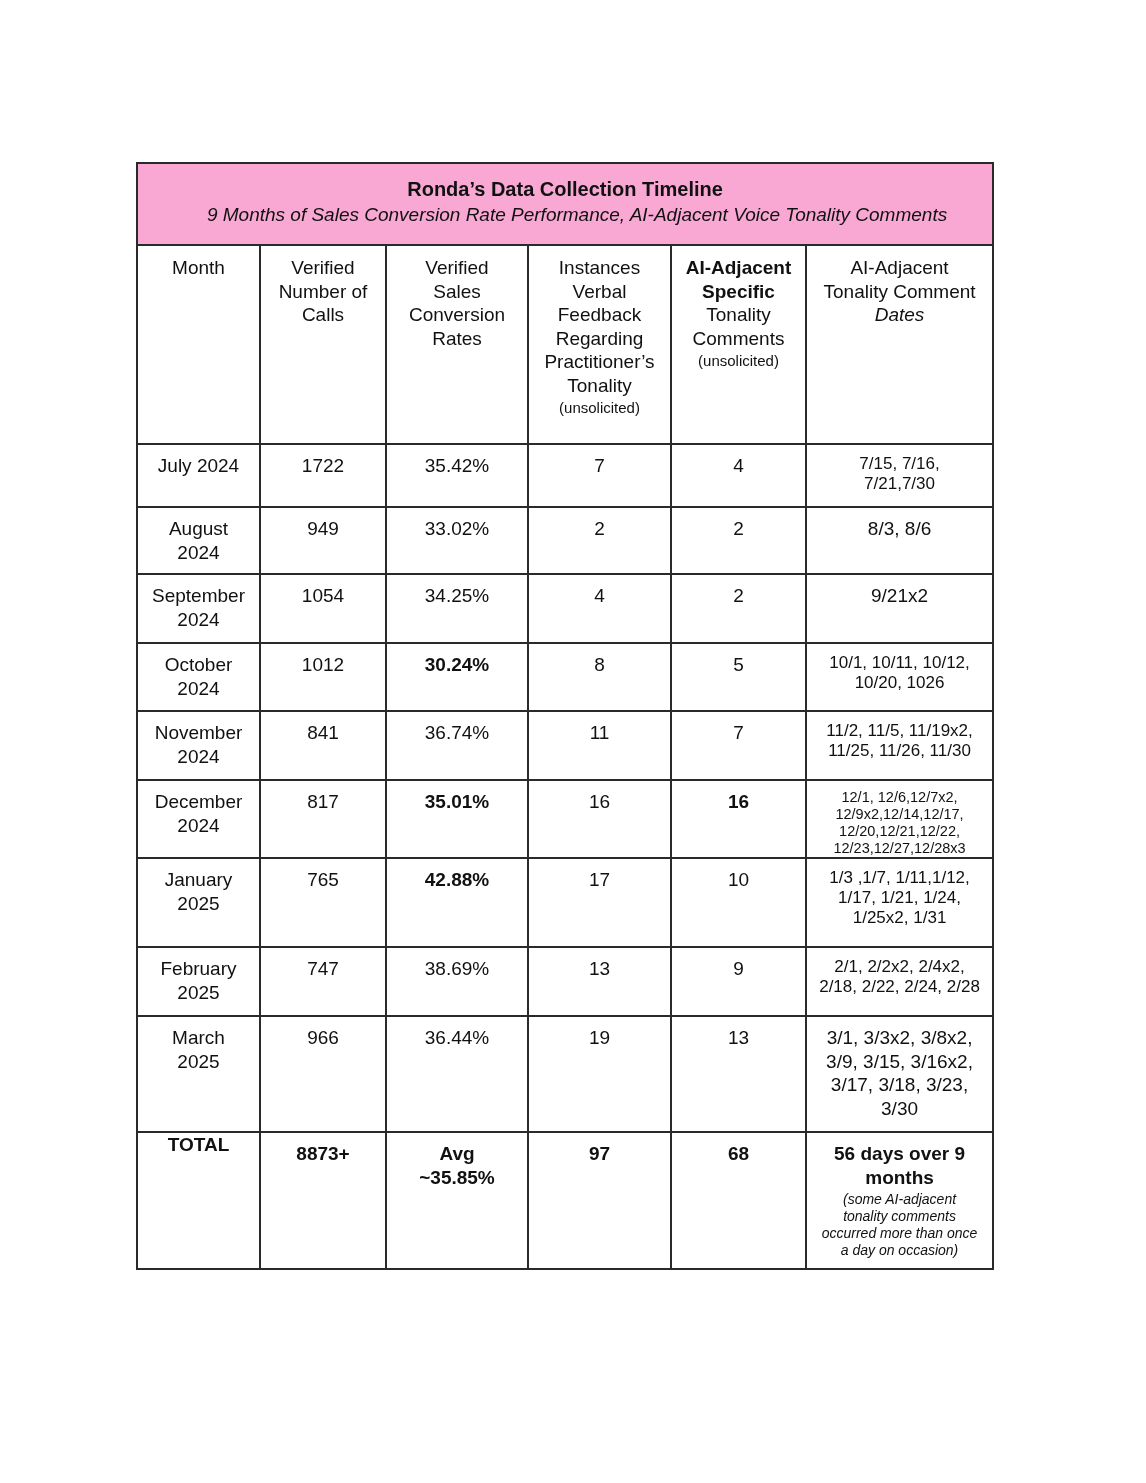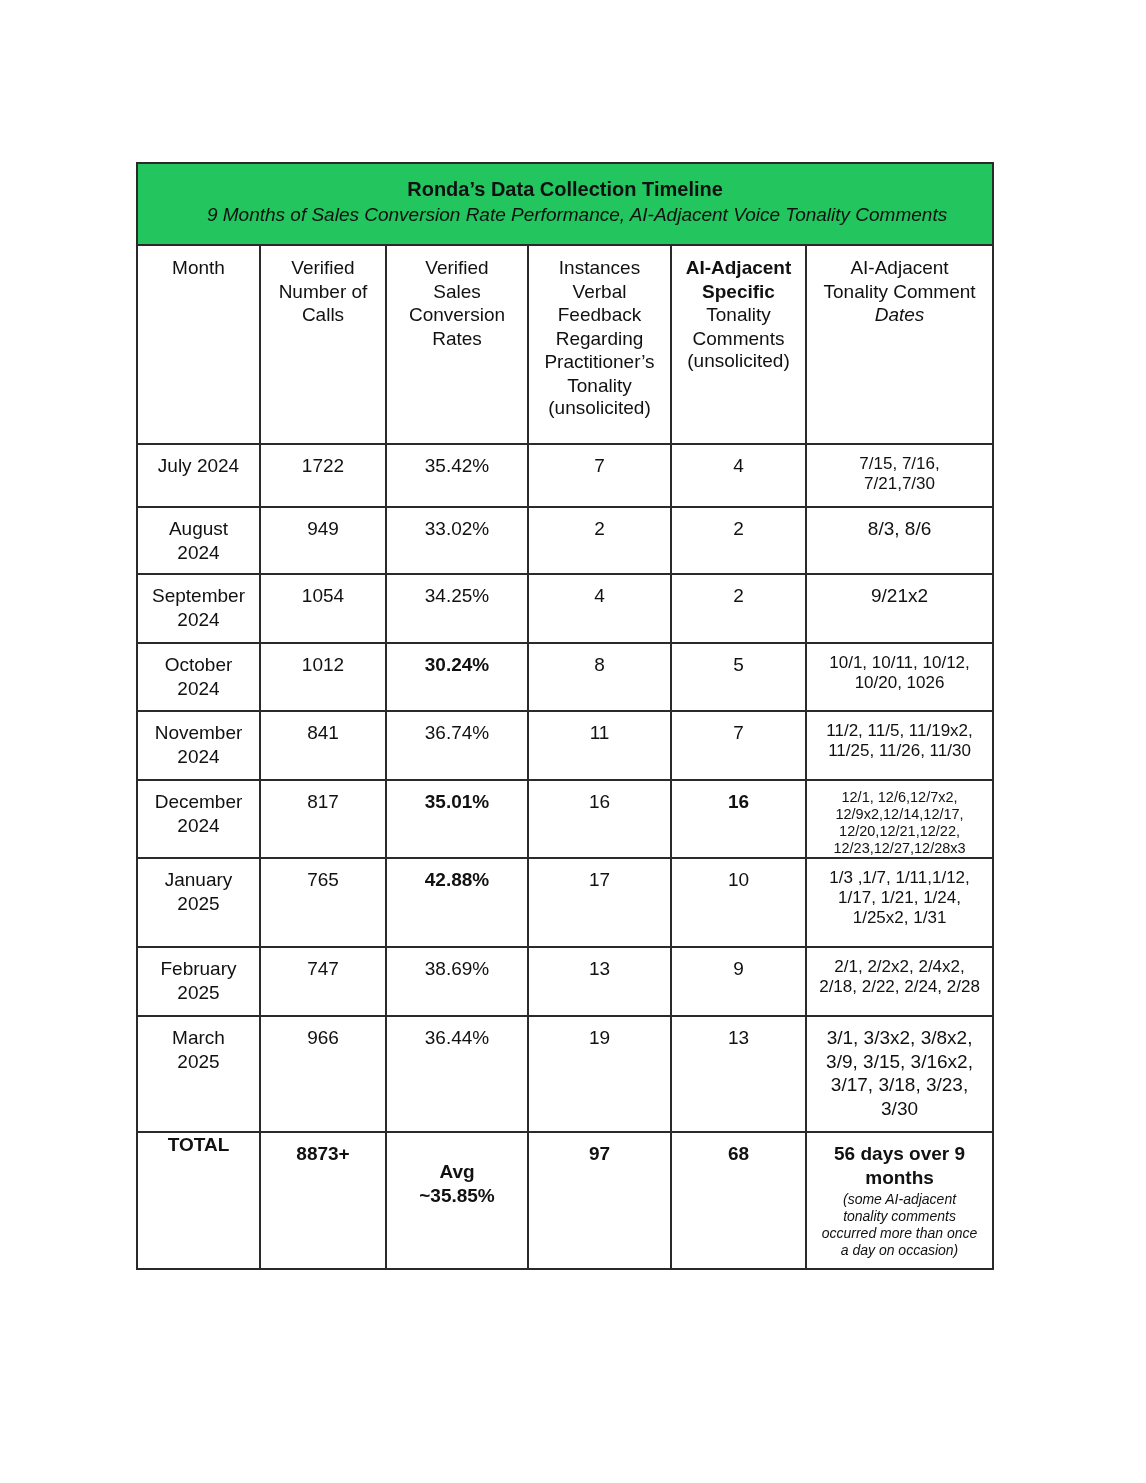--- a/index.html
+++ b/index.html
@@ -1,24 +1,24 @@
 <!DOCTYPE html>
 <html><head>
 <meta charset="utf-8">
 <style>
   html, body { margin:0; padding:0; background:#ffffff; }
   body { width:1146px; height:1483px; position:relative; font-family:"Liberation Sans", sans-serif; color:#111; }
   .sheet { position:absolute; left:136px; top:162px; width:856px; }
   table { border-collapse:collapse; width:856px; table-layout:fixed; }
   td, th { border:2px solid #2a2a2a; text-align:center; vertical-align:top; padding:0; font-weight:normal; }
-  .title-cell { background:#22c55e; height:82px; padding-top:12px; box-sizing:border-box; }
+  .title-cell { background:#f9a8d4; height:82px; padding-top:12px; box-sizing:border-box; }
   .title { font-size:20px; font-weight:bold; line-height:26px; }
   .subtitle { font-size:19px; font-style:italic; line-height:26px;padding-left:24px; }
   .hdr th { height:187px; font-size:19px; line-height:23.5px; padding-top:10px; }
-  .small { font-size:19px; line-height:22px; }
+  .small { font-size:15px; line-height:22px; }
   .b { font-weight:bold; }
   .i { font-style:italic; }
   tbody td { font-size:19px; line-height:23.5px; padding-top:9px; }
   .dates { font-size:17px; line-height:20px; }
   .dates-xs { font-size:14.5px; line-height:17px; padding-top:8px; }
   .dates-lg { font-size:19px; line-height:23.5px; }
   .note { font-size:14px; font-style:italic; line-height:17px; margin-top:2px; }
   .x { font-weight:normal; }
 </style>
 </head>
@@ -206,21 +206,21 @@
             <div><span>3/9, 3/15, 3/16</span><span class="x">x2</span><span>,</span></div>
             <div><span>3/17, 3/18, 3/23,</span></div>
             <div><span>3/30</span></div>
           </td>
         </tr>
       </tbody>
   <tfoot>
     <tr style="height:137px">
       <td class="b" style="font-size:19px;line-height:23.5px;">TOTAL</td>
       <td class="b" style="font-size:19px;line-height:23.5px;padding-top:9px">8873+</td>
-      <td class="b" style="font-size:19px;line-height:23.5px;padding-top:27px">
+      <td class="b" style="font-size:19px;line-height:23.5px;padding-top:9px">
         <div>Avg</div>
         <div>~35.85%</div>
       </td>
       <td class="b" style="font-size:19px;line-height:23.5px;padding-top:9px">97</td>
       <td class="b" style="font-size:19px;line-height:23.5px;padding-top:9px">68</td>
       <td style="padding-top:9px">
         <div class="b" style="font-size:19px;line-height:23.5px">56 days over 9</div>
         <div class="b" style="font-size:19px;line-height:23.5px">months</div>
         <div class="note">
           <div>(some AI-adjacent</div>

